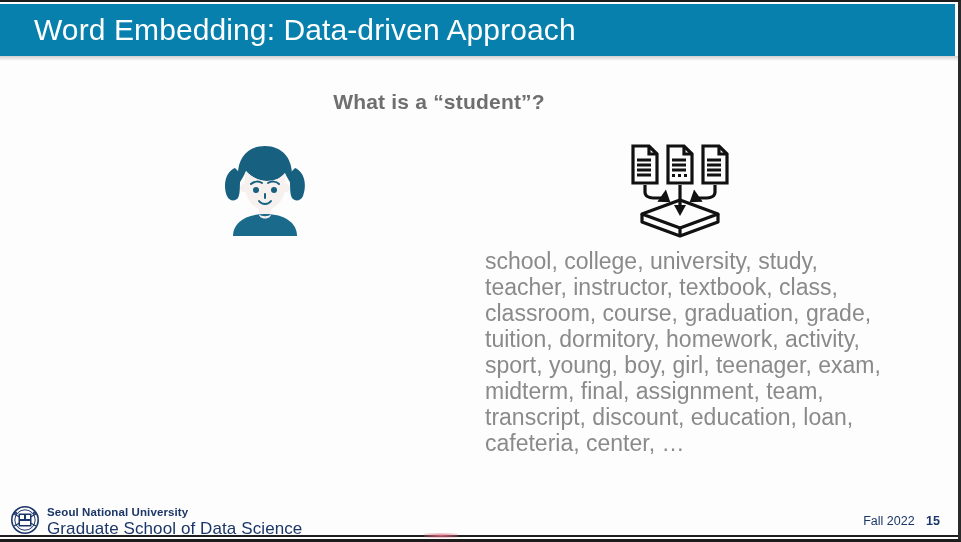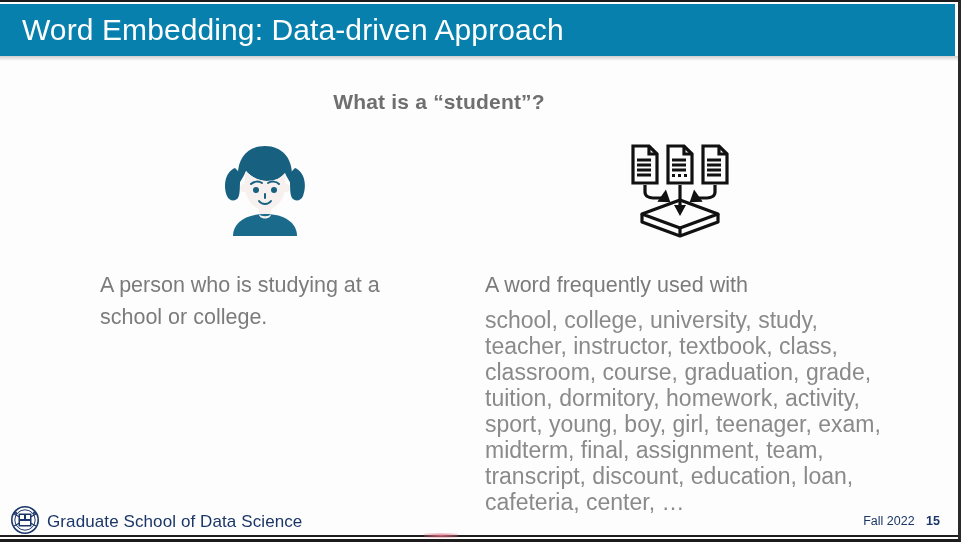--- a/index.html
+++ b/index.html
@@ -31,21 +31,21 @@
     height: 52px;
     background: #0880ad;
     display: flex;
     align-items: center;
   }
   #title-bar .title-text {
     color: #ffffff;
     font-size: 30px;
     font-weight: 400;
     letter-spacing: 0.1px;
-    margin-left: 22px;
+    margin-left: 34px;
     white-space: nowrap;
     font-family: "Liberation Sans", sans-serif;
   }
   #banner-shadow {
     position: absolute;
     left: 0;
     top: 54px;
     width: 961px;
     height: 5px;
     background: linear-gradient(to bottom, rgba(0,0,0,0.18), rgba(0,0,0,0));
@@ -181,21 +181,20 @@
           <path d="M50 56 L50 60" stroke="#17607f" stroke-width="2" fill="none" stroke-linecap="round"></path>
           <path d="M44 63 C47 67 53 67 56 63" stroke="#17607f" stroke-width="2" fill="none" stroke-linecap="round"></path>
 
           <path d="M44 70 L44 78 L56 78 L56 70 Z" fill="#f6f1ef"></path>
 
           <path d="M50 76 C30 76 18 85 18 98 L82 98 C82 85 70 76 50 76 Z" fill="#1a6a8c"></path>
           <path d="M44 76 C44 82 56 82 56 76 C54 79 46 79 44 76 Z" fill="#f6f1ef"></path>
         </svg>
       </span>
     </div>
-    <div class="definition">A person who is studying at a school or college.</div>
   </div>
 
   <div id="col-right" class="column">
     <div class="icon-wrap">
       <span>
         <svg width="110" height="100" viewBox="0 0 110 100" aria-hidden="true">
           <g fill="none" stroke="#111111" stroke-width="3.2">
 
             <path d="M8 8 L24 8 L32 16 L32 45 L8 45 Z"></path>
             <path d="M24 8 L24 16 L32 16"></path>
@@ -228,39 +227,39 @@
           </g>
 
           <g fill="none" stroke="#111111" stroke-width="3.2" stroke-linejoin="round">
             <path d="M55 62 L93 76 L55 90 L17 76 Z"></path>
             <path d="M17 76 L17 84 L55 98 L93 84 L93 76"></path>
             <path d="M55 90 L55 98"></path>
           </g>
         </svg>
       </span>
     </div>
-    <div class="definition">A word frequently used with</div>
     <div class="wordlist">school, college, university, study, teacher, instructor, textbook, class, classroom, course, graduation, grade, tuition, dormitory, homework, activity, sport, young, boy, girl, teenager, exam, midterm, final, assignment, team, transcript, discount, education, loan, cafeteria, center, …</div>
   </div>
 
   <div id="logo-block">
     <span id="logo-emblem">
       <svg width="30" height="30" viewBox="0 0 30 30" aria-hidden="true">
         <circle cx="15" cy="15" r="13.2" fill="#ffffff" stroke="#1b3668" stroke-width="1.6"></circle>
         <circle cx="15" cy="15" r="10.2" fill="#ffffff" stroke="#1b3668" stroke-width="1"></circle>
         <path d="M4 9 L26 21 M26 9 L4 21" stroke="#1b3668" stroke-width="1.4"></path>
         <path d="M2.5 8.5 L6.5 6.5 L7.5 9 Z" fill="#1b3668"></path>
         <path d="M27.5 8.5 L23.5 6.5 L22.5 9 Z" fill="#1b3668"></path>
         <rect x="8.5" y="8.5" width="13" height="13" fill="#1b3668"></rect>
         <rect x="10" y="10" width="4" height="4" fill="#ffffff"></rect>
         <rect x="16" y="10" width="4" height="4" fill="#ffffff"></rect>
         <rect x="10" y="16" width="10" height="4" fill="#ffffff"></rect>
       </svg>
     </span>
     <span id="logo-text-wrap">
+      <div class="logo-line1">Seoul National University</div>
       <div class="logo-line2">Graduate School of Data Science</div>
     </span>
   </div>
 
   <div id="page-info">
     <span class="term">Fall 2022</span>
     <span class="pageno">15</span>
   </div>
 
   <div id="footer-rule"></div>

